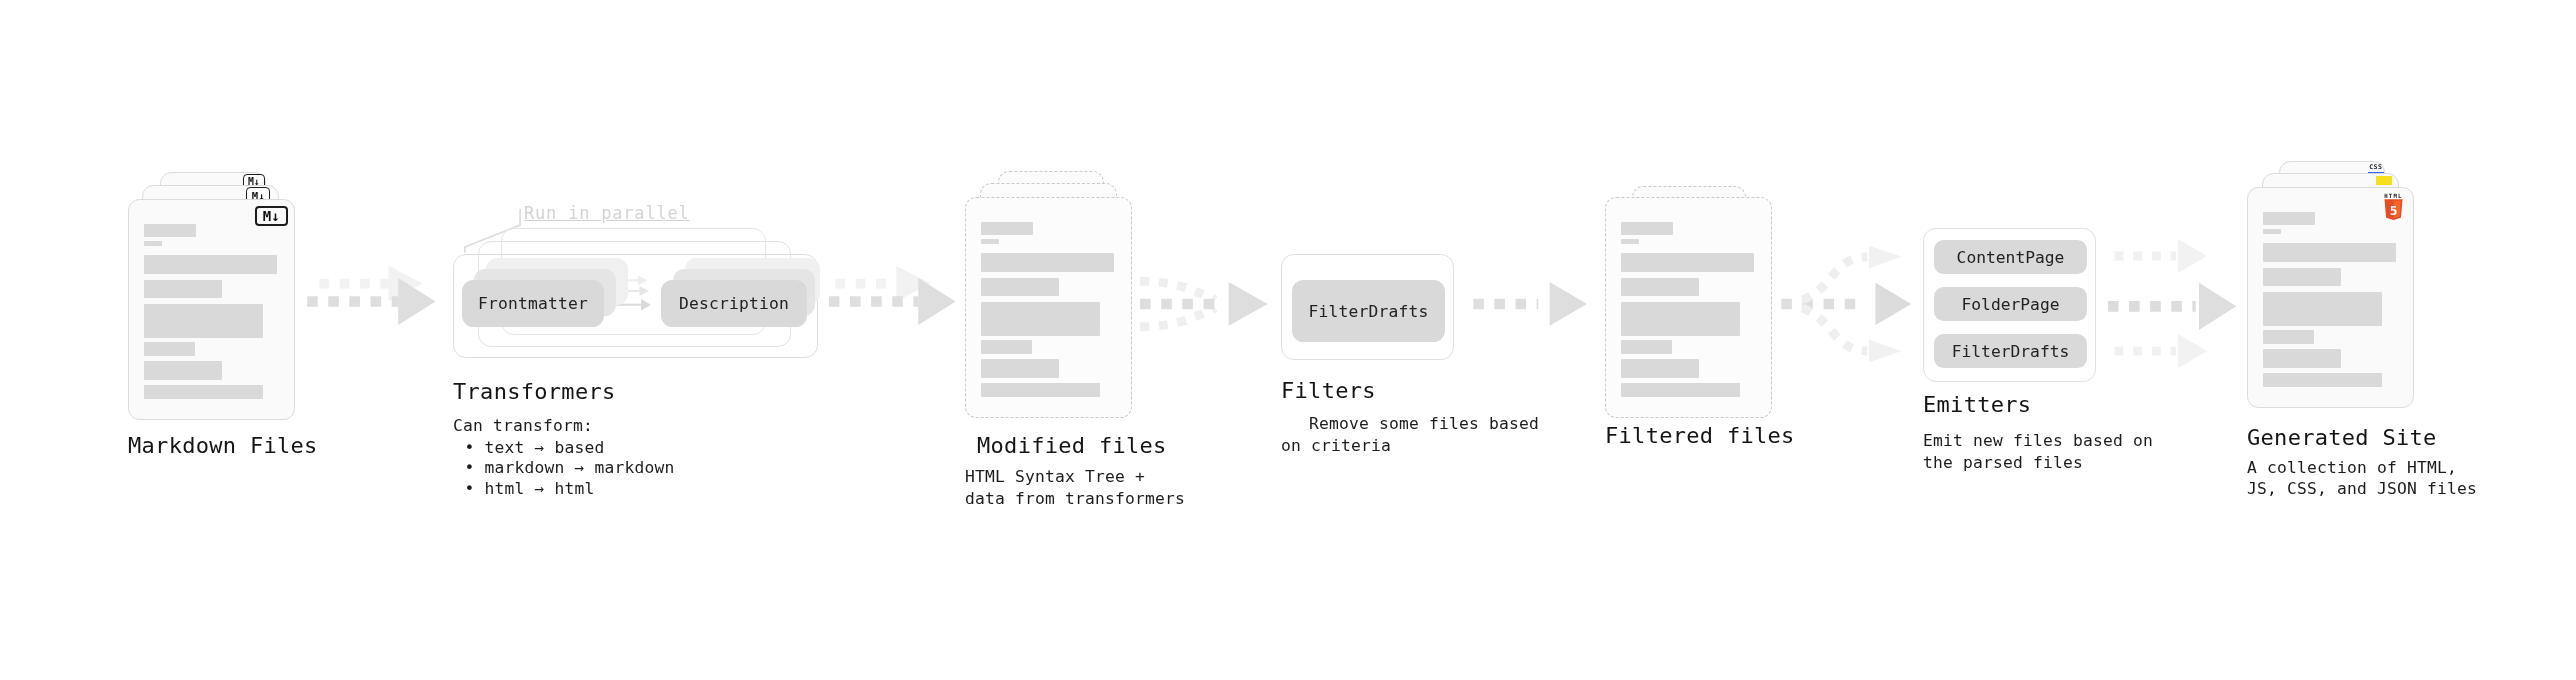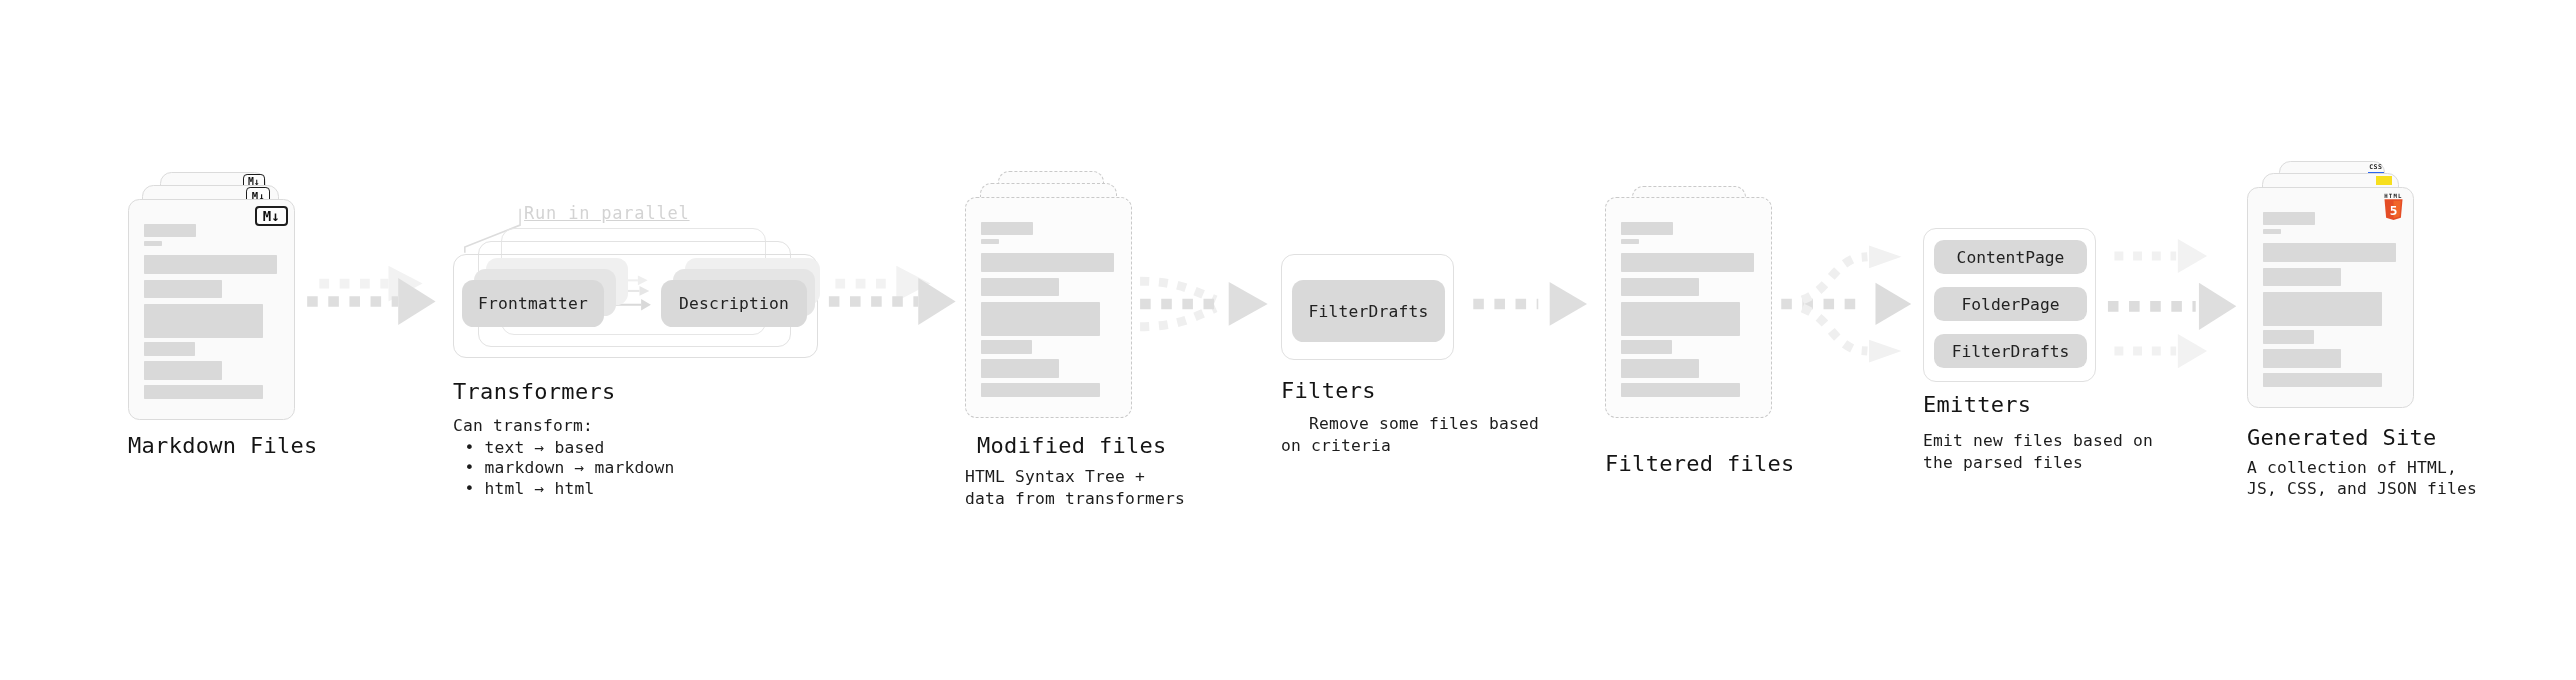--- a/index.html
+++ b/index.html
@@ -207,21 +207,21 @@
           <div class="bar" style="width: 52px; height: 12.2px; margin-top: 24.4px;"></div>
           <div class="bar" style="width: 18px; height: 5.7px; margin-top: 4.1px;"></div>
           <div class="bar" style="width: 133px; height: 18.7px; margin-top: 9px;"></div>
           <div class="bar" style="width: 78px; height: 18.7px; margin-top: 5.7px;"></div>
           <div class="bar" style="width: 119px; height: 34px; margin-top: 5.7px;"></div>
           <div class="bar" style="width: 51px; height: 14px; margin-top: 4.1px;"></div>
           <div class="bar" style="width: 78px; height: 18.7px; margin-top: 4.9px;"></div>
           <div class="bar" style="width: 119px; height: 14px; margin-top: 5.7px;"></div>
         </div>
     </div>
-    <div class="label" style="left:1605px;top:451px;">Filtered files</div>
+    <div class="label" style="left:1605px;top:423px;">Filtered files</div>
   </div>
 
   <div>
     <div class="outline-box" style="left:1923px;top:228px;width:173px;height:154px;border-color:#e0e0e0;"></div>
     <div class="emitter-chip" style="top:240px;text-align:center;">ContentPage</div>
     <div class="emitter-chip" style="top:287px;">FolderPage</div>
     <div class="emitter-chip" style="top:334px;">FilterDrafts</div>
     <div class="label" style="left:1923px;top:392px;">Emitters</div>
     <div class="note" style="left:1923px;top:431px;">Emit new files based on</div>
     <div class="note" style="left:1923px;top:453px;">the parsed files</div>

